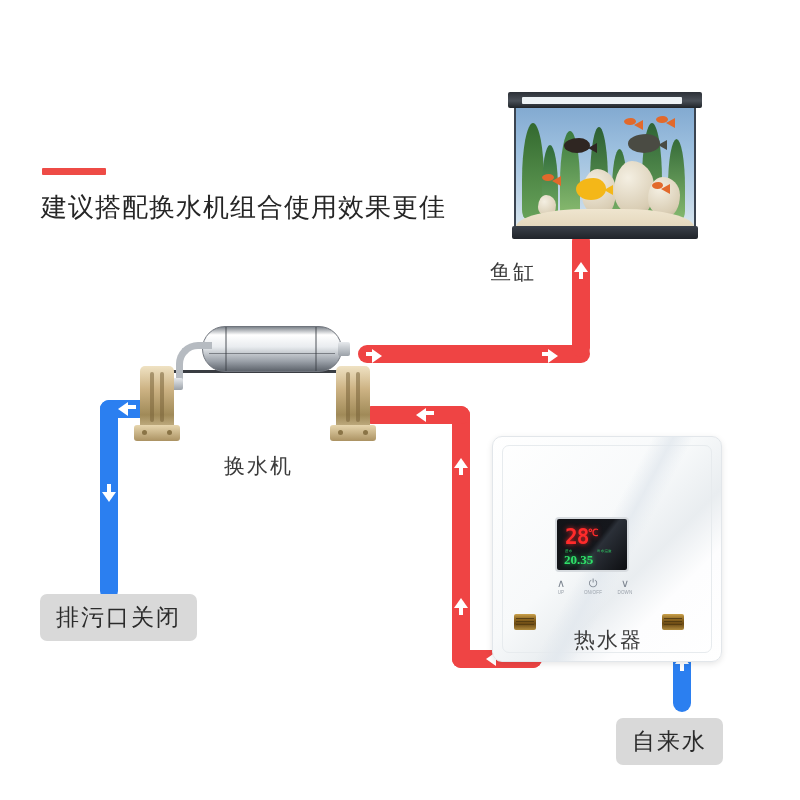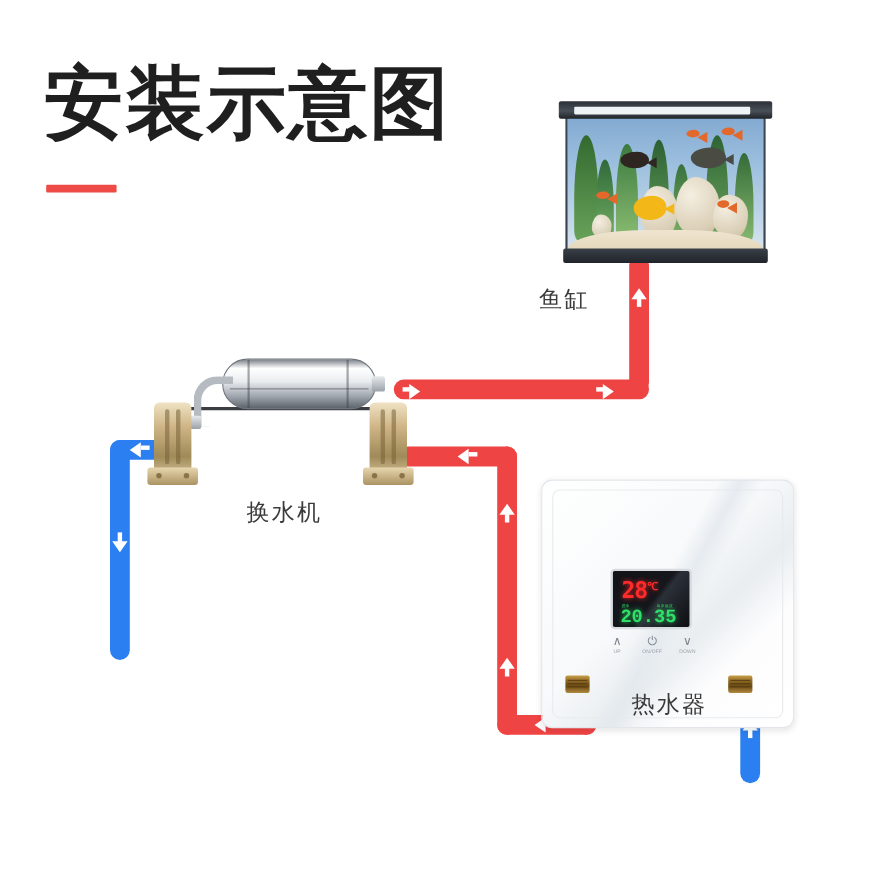--- a/index.html
+++ b/index.html
@@ -145,22 +145,22 @@
   }
   .temp-main {
     position: absolute; left: 8px; top: 6px;
     font-family: "DejaVu Sans Mono", monospace;
     font-size: 21px; font-weight: 700; color: #ff2b2b; letter-spacing: -1px;
     text-shadow: 0 0 5px rgba(255,40,40,.85);
   }
   .temp-unit { font-size: 10px; vertical-align: super; }
   .temp-sub {
     position: absolute; left: 7px; top: 33px;
-    font-family: Liberation Mono, monospace;
-    font-size: 17px; font-weight: 700; color: #2fe06a; letter-spacing: 0px;
+    font-family: Liberation Serif, serif;
+    font-size: 13px; font-weight: 700; color: #2fe06a; letter-spacing: 0px;
     text-shadow: 0 0 5px rgba(45,220,100,.8);
   }
   .disp-tag { position:absolute; font-size:3.5px; color:#2fe06a; letter-spacing:.2px; }
   .btnrow { position: absolute; left: 58px; top: 142px; width: 86px; display:flex; justify-content: space-between; }
   .btn { text-align:center; width: 22px; }
   .btn .glyph { font-size: 11px; color: #7d8590; line-height: 1; display:block; }
   .btn .cap { font-size: 4.5px; color: #9aa1aa; letter-spacing:.2px; display:block; margin-top:1px; }
   .port {
     position: absolute; top: 178px; width: 22px; height: 16px;
     background: linear-gradient(180deg,#caa14b 0%, #8a6420 35%, #6b4a14 62%, #b08b3e 100%);
@@ -178,22 +178,22 @@
   .badge {
     position: absolute; background: #d9d9d9; border-radius: 7px;
     padding: 8px 16px; font-size: 23px; color: #2b2b2b; letter-spacing: 2px; white-space: nowrap;
   }
 </style>
 </head>
 <body>
 
 <div id="stage">
 
-  <div class="title">安装示意图</div>
   <div class="rule"></div>
+  <div class="subtitle">建议搭配换水机组合使用效果更佳</div>
 
   <div class="pipe red" style="left:358px; top:345px; width:232px; height:18px;"></div>
   <div class="pipe red" style="left:572px; top:232px; width:18px; height:125px;"></div>
   <div class="arrow right" style="left:372px; top:349px;"></div>
   <div class="arrowstem" style="left:366px; top:352px; width:8px; height:4px;"></div>
   <div class="arrow right" style="left:548px; top:349px;"></div>
   <div class="arrowstem" style="left:542px; top:352px; width:8px; height:4px;"></div>
   <div class="arrow up" style="left:574px; top:262px;"></div>
   <div class="arrowstem" style="left:579px; top:270px; width:4px; height:9px;"></div>
 
@@ -305,14 +305,16 @@
         <span class="glyph">∨</span>
         <span class="cap">DOWN</span>
       </div>
     </div>
 
     <div class="port" style="left:22px;"></div>
     <div class="port" style="left:170px;"></div>
   </div>
   <div class="lbl" style="left:574px; top:626px;">热水器</div>
 
+  <div class="badge" style="left:40px; top:594px;">排污口关闭</div>
+  <div class="badge" style="left:616px; top:718px;">自来水</div>
 
 </div>
 
 </body></html>

